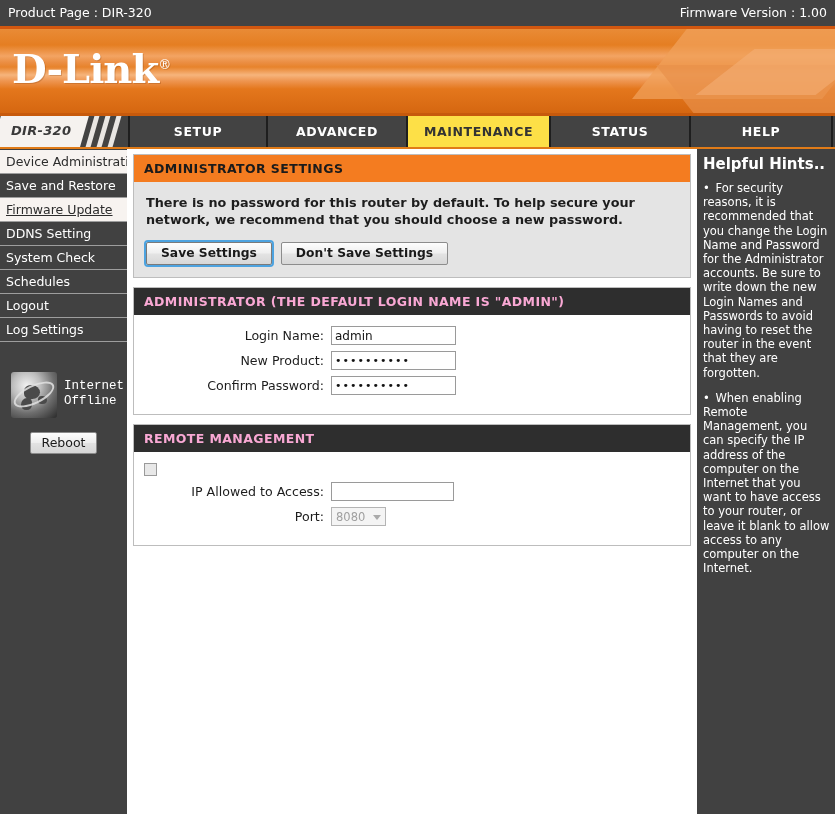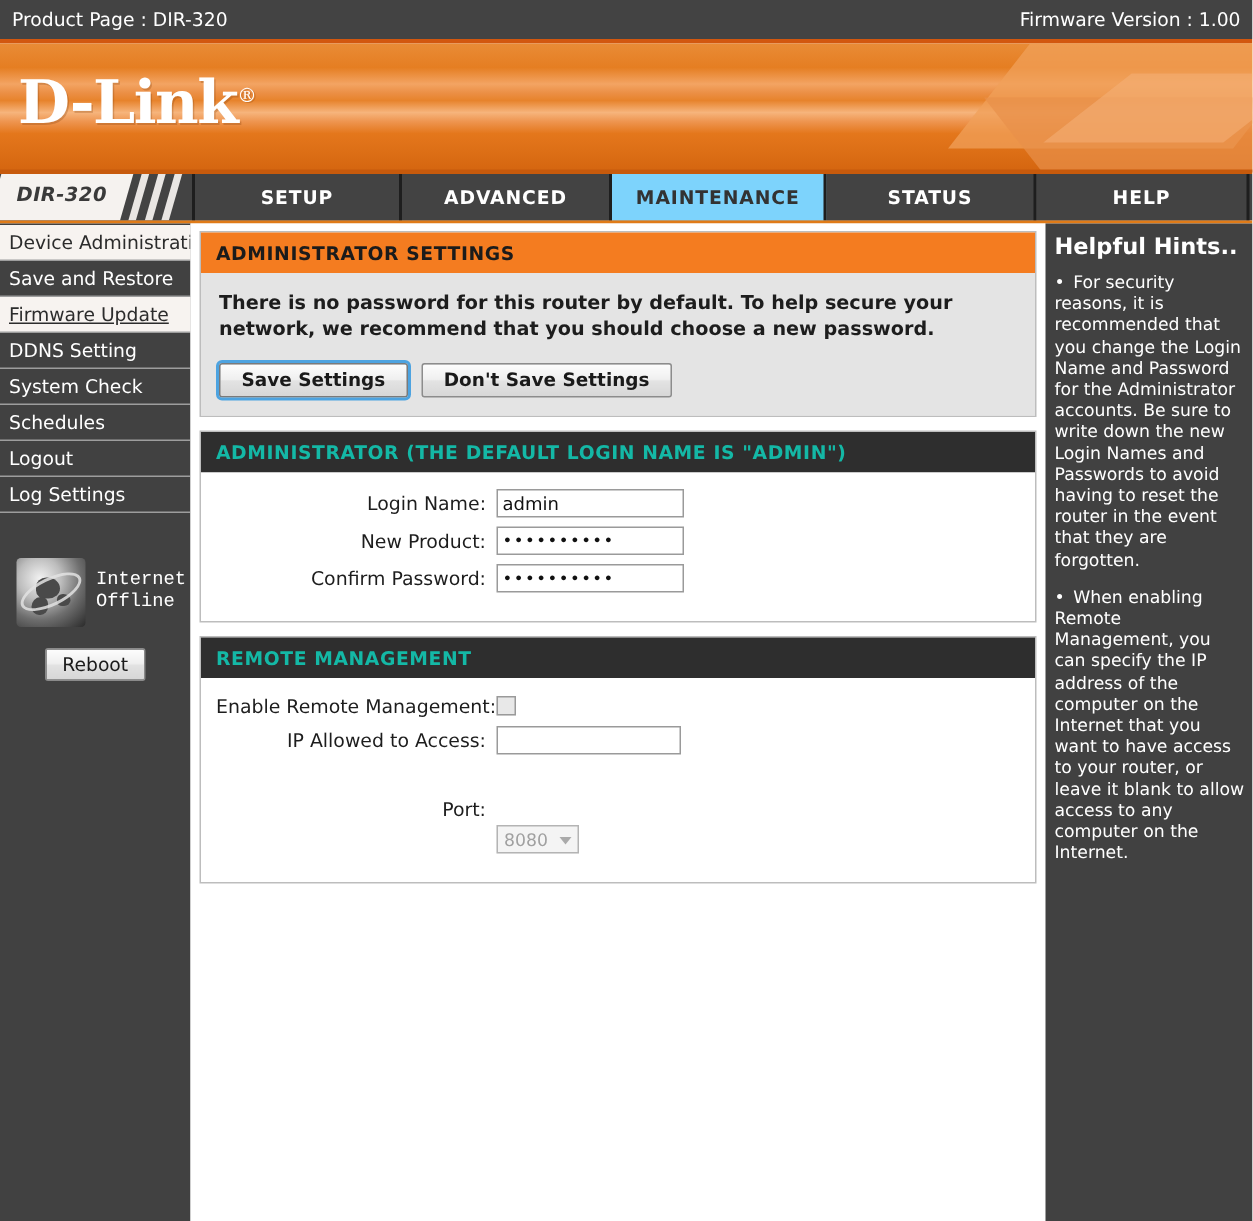--- a/index.html
+++ b/index.html
@@ -149,21 +149,21 @@
     color: #ffffff;
     font-weight: bold;
     font-size: 12.5px;
     letter-spacing: .6px;
     border-right: 2px solid #1e1e1e;
     cursor: pointer;
     background: #434343;
   }
   .tab:first-child { border-left: 2px solid #1e1e1e; }
   .tab.active {
-    background: #7dd3fc;
+    background: #fde047;
     color: #333333;
   }
   .navbar-rule {
     position: absolute; top: 147px; left: 0;
     width: 835px; height: 2px;
     background: #e07b18;
   }
 
   
   .sidebar {
@@ -276,21 +276,21 @@
   .panel-head-orange {
     background: #f47c20;
     color: #1b1b1b;
     font-weight: bold;
     font-size: 12.5px;
     letter-spacing: .4px;
     padding: 6px 0 6px 10px;
   }
   .panel-head-dark {
     background: #2e2e2e;
-    color: #14b8a6;
+    color: #f9a8d4;
     font-weight: bold;
     font-size: 12.5px;
     letter-spacing: .4px;
     padding: 6px 0 6px 10px;
   }
   .panel-body-gray {
     background: #e4e4e4;
     padding: 12px 12px 12px 12px;
     font-weight: bold;
   }
@@ -357,21 +357,20 @@
     cursor: pointer;
   }
   .sel {
     width: 55px; height: 19px;
     border: 1px solid #b4b4b4;
     background: #f4f4f4;
     color: #a0a0a0;
     font-size: 11.5px;
     position: relative;
     cursor: default;
-    margin-top: 41px;
   }
   .sel .val {
     position: absolute; left: 4px; top: 2px;
   }
   .sel .arrow {
     position: absolute; right: 4px; top: 7px;
     width: 0; height: 0;
     border-left: 4px solid transparent;
     border-right: 4px solid transparent;
     border-top: 5px solid #aaaaaa;
@@ -470,21 +469,20 @@
           <div class="flabel">Confirm Password:</div>
           <input class="finput pw-dots" type="text" value="••••••••••" style="">
         </div>
       </div>
     </div>
 
     <div class="panel">
       <div class="panel-head-dark">REMOTE MANAGEMENT</div>
       <div class="panel-body-white">
         <div class="frow">
-          <div class="flabel">Enable Remote Management:</div>
           <span class="chk"></span>
         </div>
         <div class="frow">
           <div class="flabel">IP Allowed to Access:</div>
           <input class="finput ip" type="text" value="" style="">
         </div>
         <div class="frow">
           <div class="flabel">Port:</div>
           <span class="sel">
             <span class="val">8080</span>

